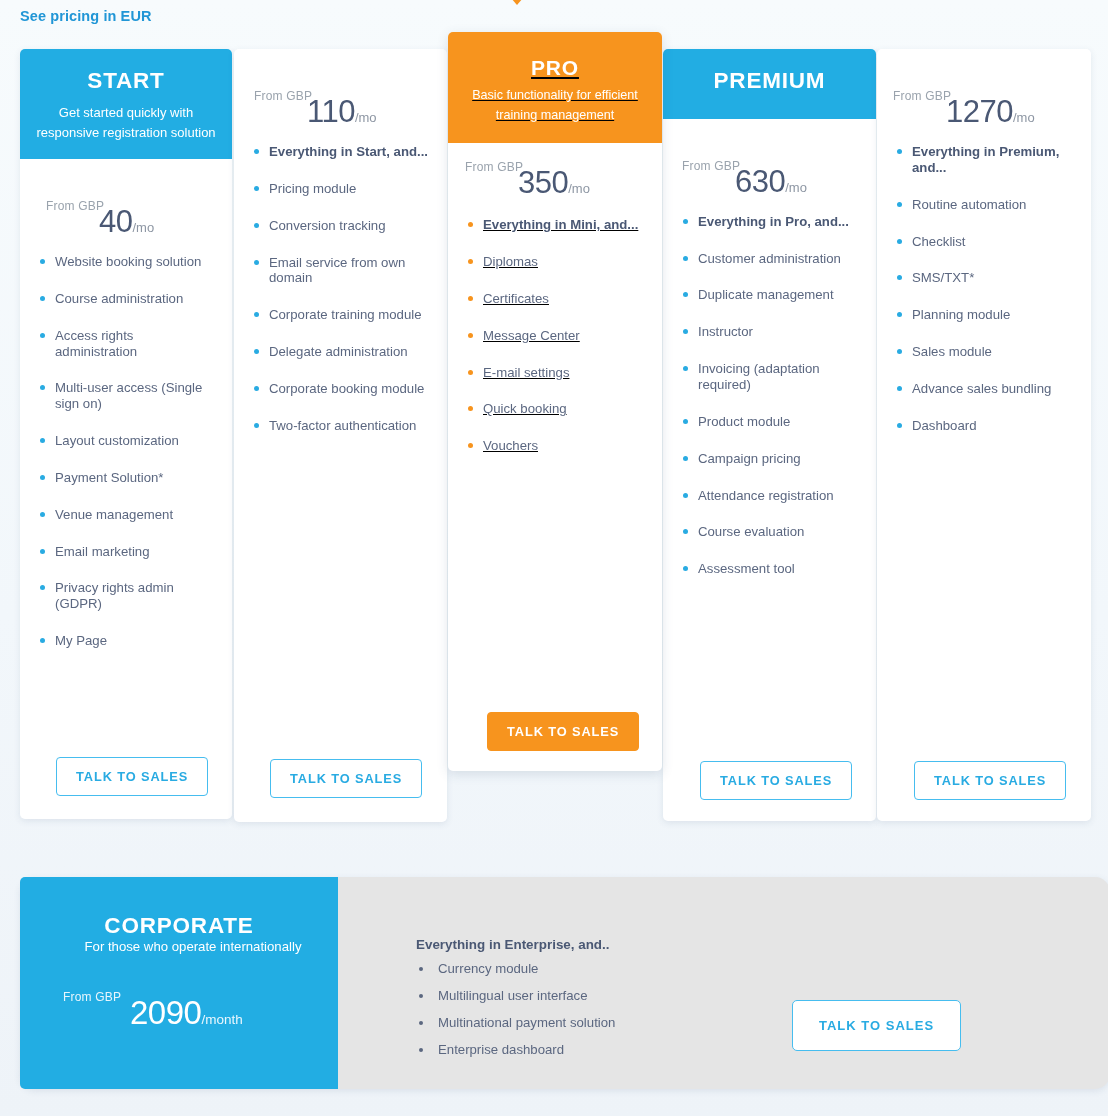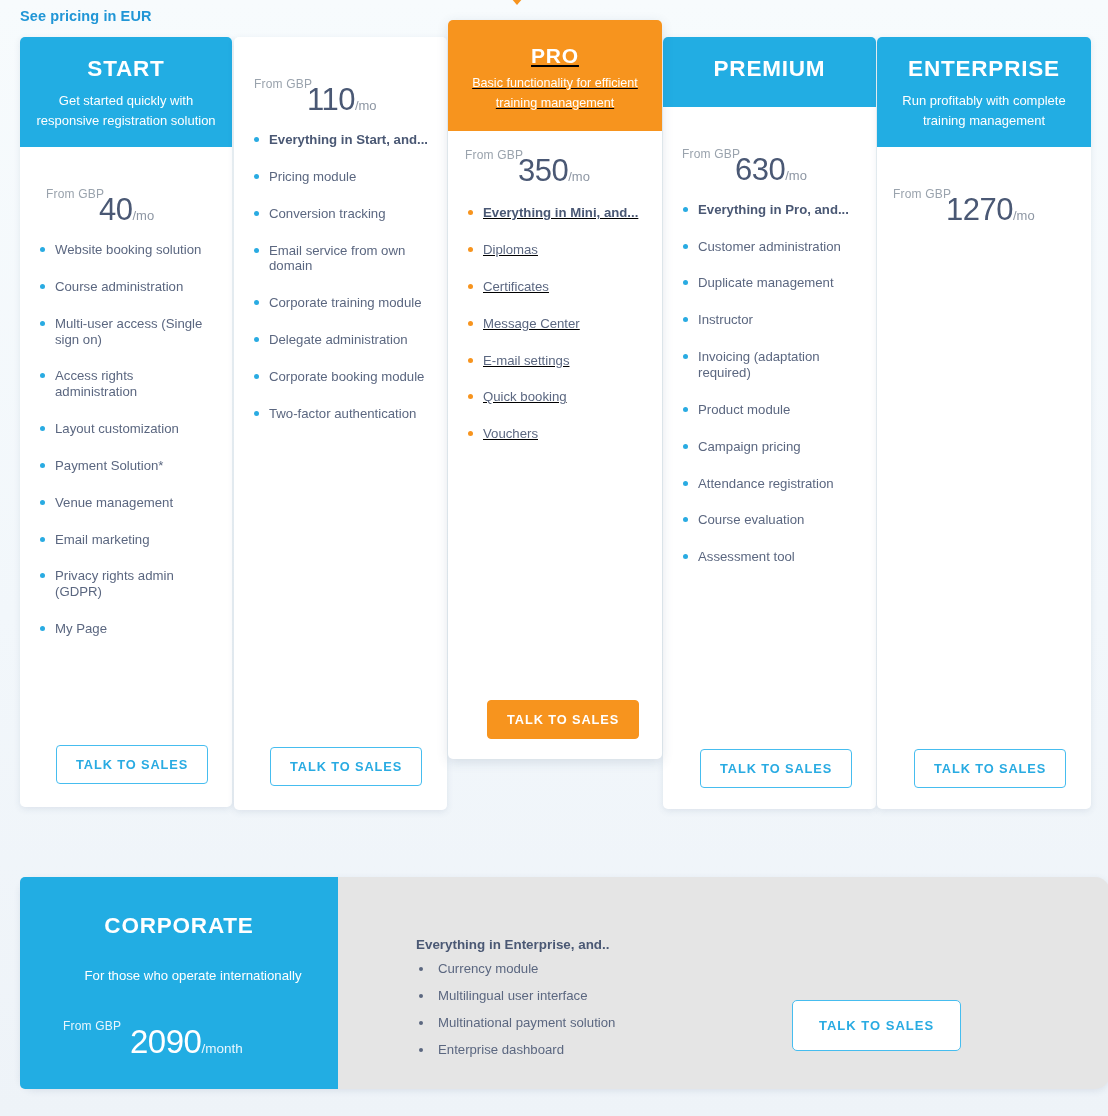--- a/index.html
+++ b/index.html
@@ -32,21 +32,21 @@
     top: -9px;
     width: 0; height: 0;
     border-left: 12px solid transparent;
     border-right: 12px solid transparent;
     border-top: 14px solid #f7941e;
   }
 
   
   .plans {
     position: absolute;
-    left: 0; top: 4px;
+    left: 0; top: 16px;
     width: 972px;
     height: 820px;
   }
 
   .card {
     position: absolute;
     background: #ffffff;
     border-radius: 5px;
     box-shadow: 0 2px 7px rgba(55,85,120,.11);
     overflow: hidden;
@@ -189,21 +189,21 @@
     text-align: center;
   }
   .corp-name {
     font-size: 22.5px;
     font-weight: bold;
     letter-spacing: .8px;
     margin-top: 36px;
   }
   .corp-tagline {
     font-size: 13.2px;
-    margin-top: 29px;
+    margin-top: 0;
     padding-left: 28px;
   }
   .corp-price {
     position: relative;
     margin-top: 26px;
     height: 56px;
     text-align: left;
   }
   .corp-price .price-from {
     left: 43px; top: 10px;
@@ -260,22 +260,22 @@
       <div class="plan-name">START</div>
       <div class="plan-tagline">Get started quickly with responsive registration solution</div>
     </div>
     <div class="price-block">
       <span class="price-from">From GBP</span>
       <span class="price-amount"><span>40</span><span class="price-period">/mo</span></span>
     </div>
     <ul class="features">
       <li class="feature">Website booking solution</li>
       <li class="feature">Course administration</li>
+      <li class="feature">Access rights administration</li>
       <li class="feature">Multi-user access (Single sign on)</li>
-      <li class="feature">Access rights administration</li>
       <li class="feature">Layout customization</li>
       <li class="feature">Payment Solution*</li>
       <li class="feature">Venue management</li>
       <li class="feature">Email marketing</li>
       <li class="feature">Privacy rights admin (GDPR)</li>
       <li class="feature">My Page</li>
     </ul>
     <div class="cta-wrap">
       <button class="cta">TALK TO SALES</button>
     </div>
@@ -343,28 +343,34 @@
       <li class="feature">Attendance registration</li>
       <li class="feature">Course evaluation</li>
       <li class="feature">Assessment tool</li>
     </ul>
     <div class="cta-wrap">
       <button class="cta">TALK TO SALES</button>
     </div>
   </div>
 
   <div class="card c-enterprise">
-    <div class="card-head">
-      <div class="plan-name">ENTERPRISE</div>
-      <div class="plan-tagline">Run profitably with complete training management</div>
-    </div>
     <div class="price-block">
       <span class="price-from">From GBP</span>
       <span class="price-amount"><span>1270</span><span class="price-period">/mo</span></span>
     </div>
+    <ul class="features">
+      <li class="feature bold">Everything in Premium, and...</li>
+      <li class="feature">Routine automation</li>
+      <li class="feature">Checklist</li>
+      <li class="feature">SMS/TXT*</li>
+      <li class="feature">Planning module</li>
+      <li class="feature">Sales module</li>
+      <li class="feature">Advance sales bundling</li>
+      <li class="feature">Dashboard</li>
+    </ul>
     <div class="cta-wrap">
       <button class="cta">TALK TO SALES</button>
     </div>
   </div>
 
 </div>
 
 <div class="corporate">
   <div class="corp-left">
     <div class="corp-name">CORPORATE</div>

